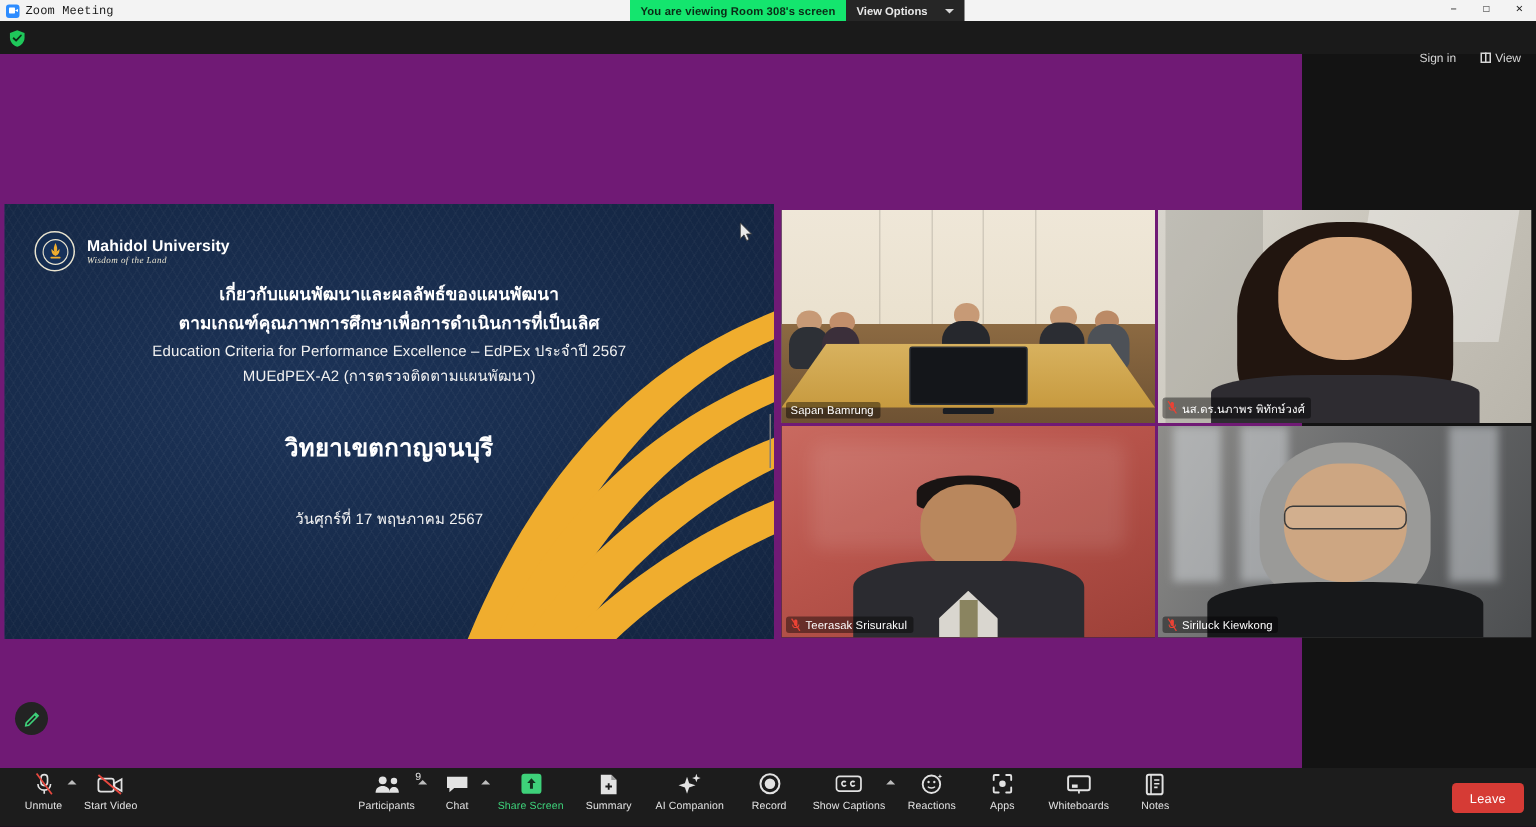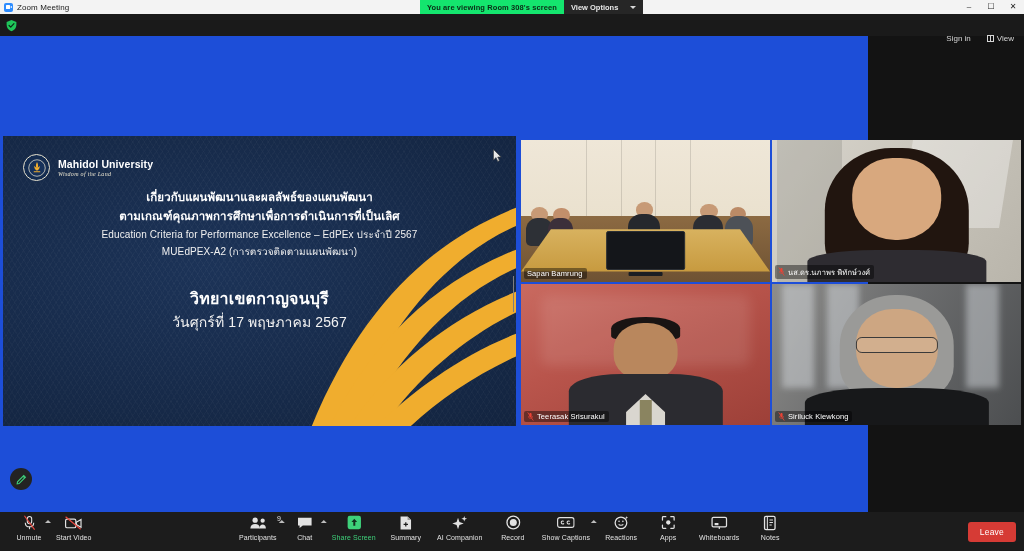--- a/index.html
+++ b/index.html
@@ -7,21 +7,21 @@
     width: 1024px; height: 551px;
     background: #0a0a0a;
     font-family: "Liberation Sans", "DejaVu Sans", sans-serif;
     overflow: hidden;
   }
   .app { position: relative; width: 1024px; height: 551px; background: #131313; }
 
   
   .titlebar {
     position: absolute; top: 0; left: 0; width: 1024px; height: 14px;
-    background: #f3f3f3; display: flex; align-items: center;
+    background: #f3f3f3; display: flex; align-items: center; font-family: Liberation Mono, monospace;
   }
   .tb-appicon {
     width: 9px; height: 9px; margin-left: 4px; margin-right: 4px;
     background: #2d8cff; border-radius: 2px; position: relative; flex: none;
   }
   .tb-appicon::after {
     content: ""; position: absolute; left: 1.5px; top: 2.5px;
     width: 4px; height: 3.5px; background: #fff; border-radius: 0.5px;
   }
   .tb-appicon::before {
@@ -84,21 +84,21 @@
     border: 1px solid #d6d6d6; position: relative;
   }
   .viewgrid::after {
     content: ""; position: absolute; left: 2px; top: -1px;
     width: 1px; height: 7px; background: #d6d6d6;
   }
 
   
   .stage {
     position: absolute; top: 36px; left: 0; width: 868px; height: 476px;
-    background: #1d4ed8;
+    background: #701a75;
   }
 
   
   .slide {
     position: absolute; left: 3px; top: 100px; width: 513px; height: 290px;
     background: #1b3154; overflow: hidden;
   }
   .slide-tex {
     position: absolute; inset: 0;
     background-image:
@@ -139,21 +139,21 @@
   }
   .sl-en {
     color: #f0f0f0; font-size: 10px; line-height: 1.7;
     letter-spacing: .1px; font-weight: 400;
   }
   .sl-campus {
     color: #ffffff; font-size: 16px; font-weight: 700;
     margin-top: 26px; letter-spacing: .2px; text-align: center;
   }
   .sl-date {
-    color: #f2f2f2; font-size: 14px; margin-top: 0; letter-spacing: .1px;
+    color: #f2f2f2; font-size: 10px; margin-top: 27px; letter-spacing: .1px;
   }
   .slide-cursor {
     position: absolute; right: 14px; top: 12px; z-index: 4;
   }
   .slide-scrollmark {
     position: absolute; right: 0px; top: 140px; width: 3px; height: 18px;
   }
   .slide-scrollmark i {
     display: block; width: 1px; height: 18px; background: #7e7e7e;
     float: left; margin-right: 1px;

